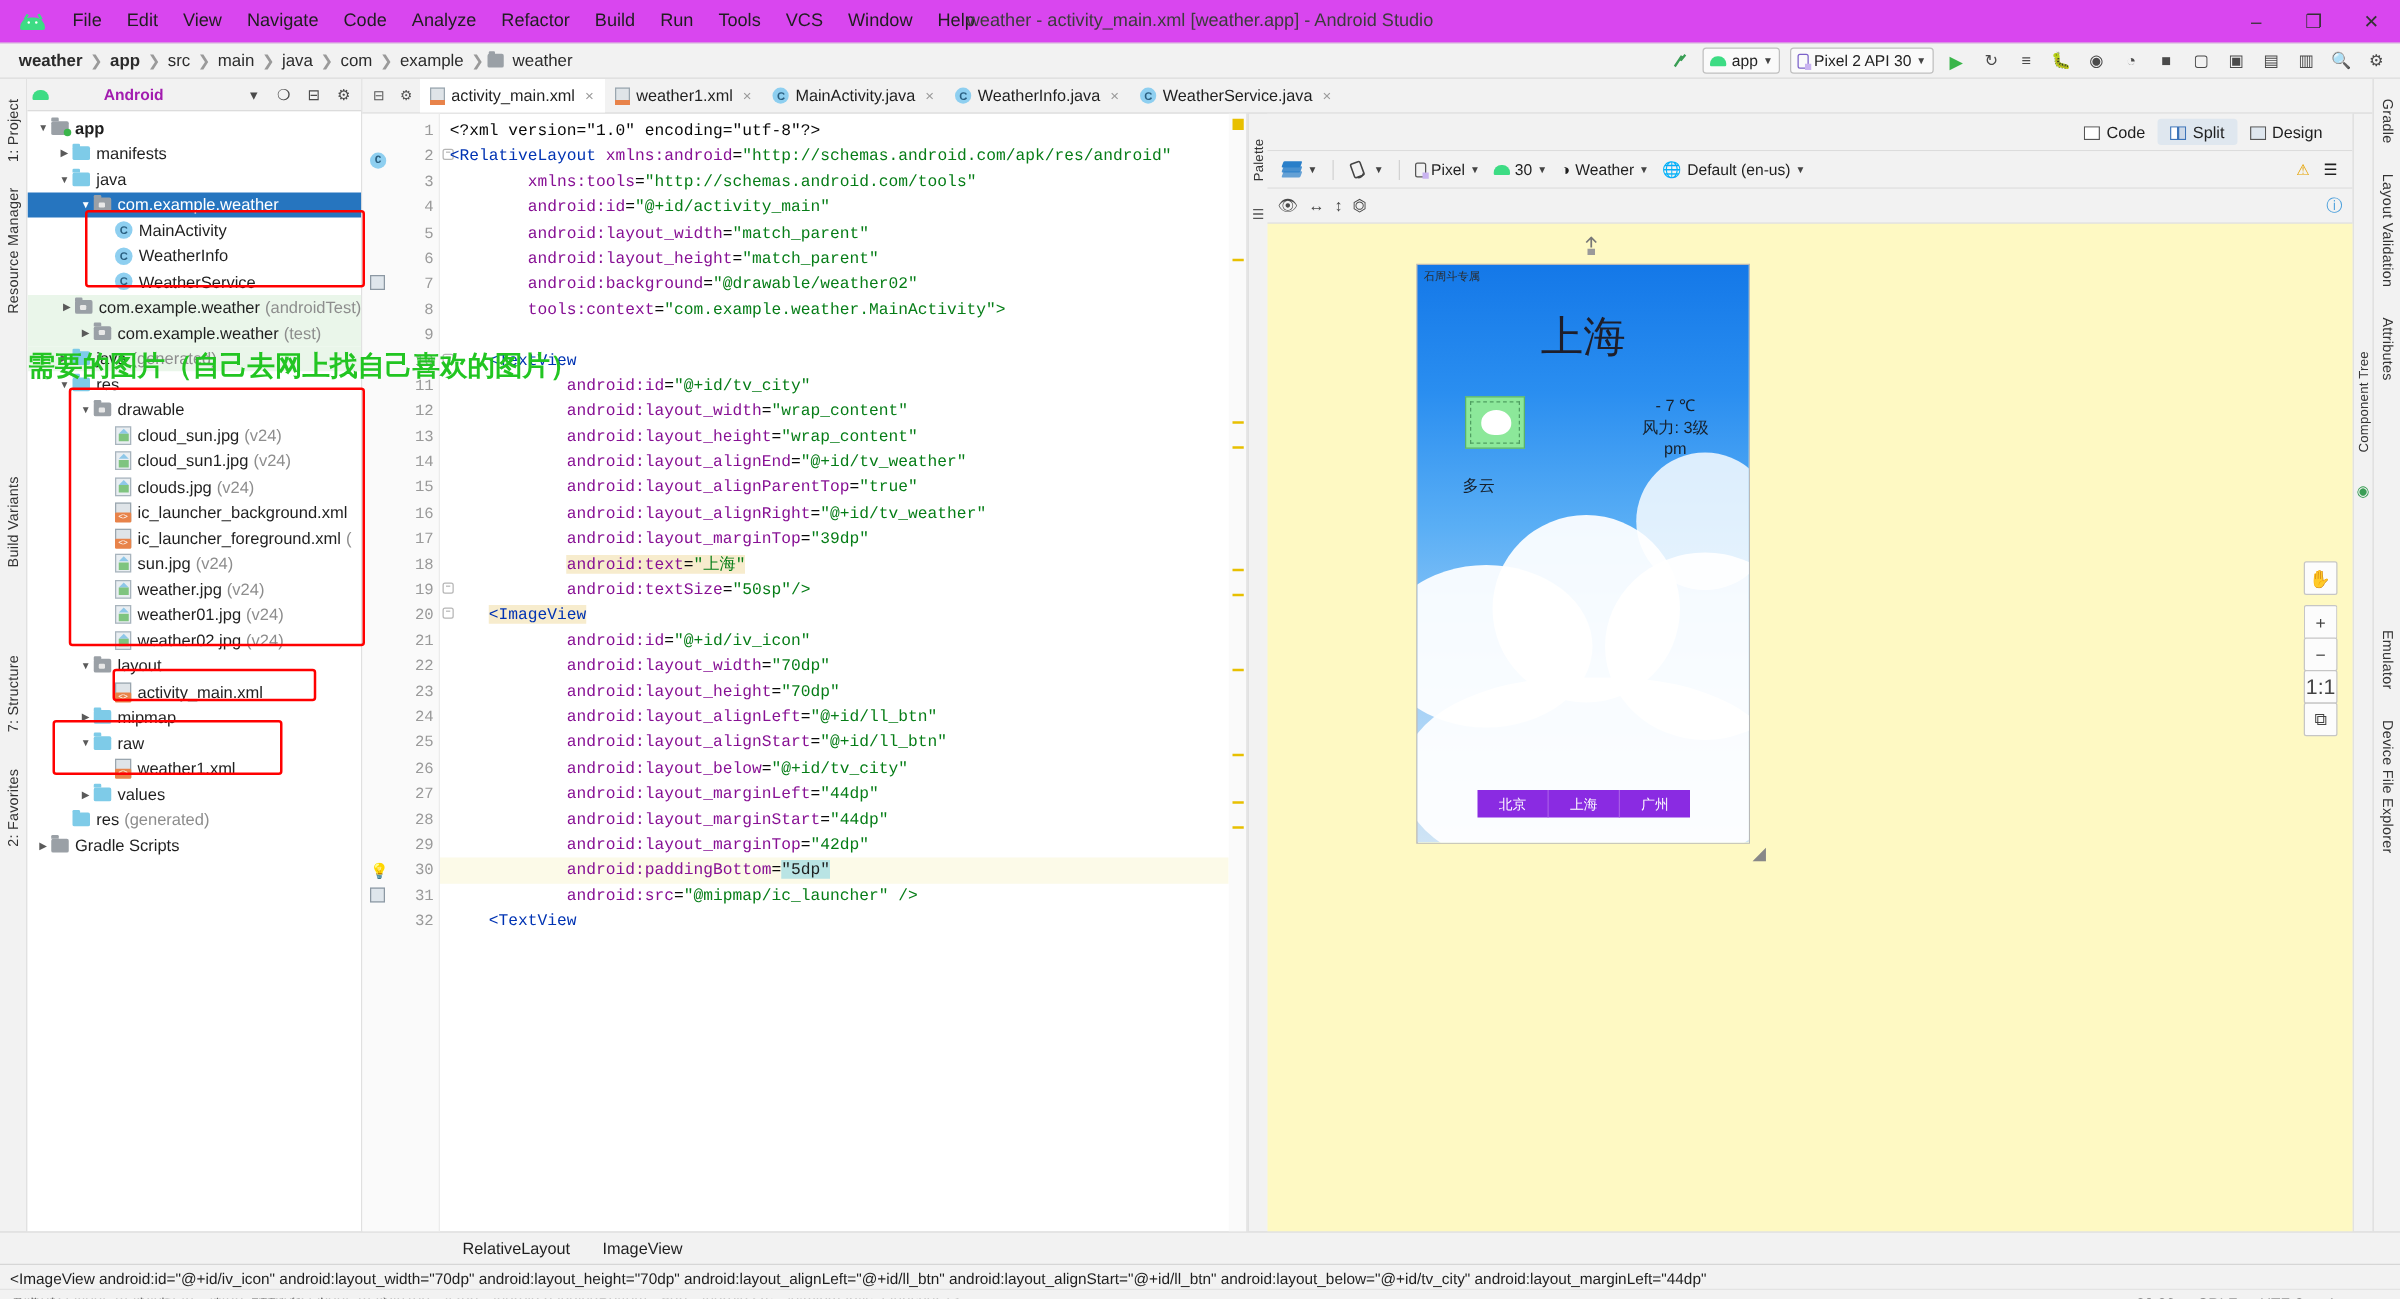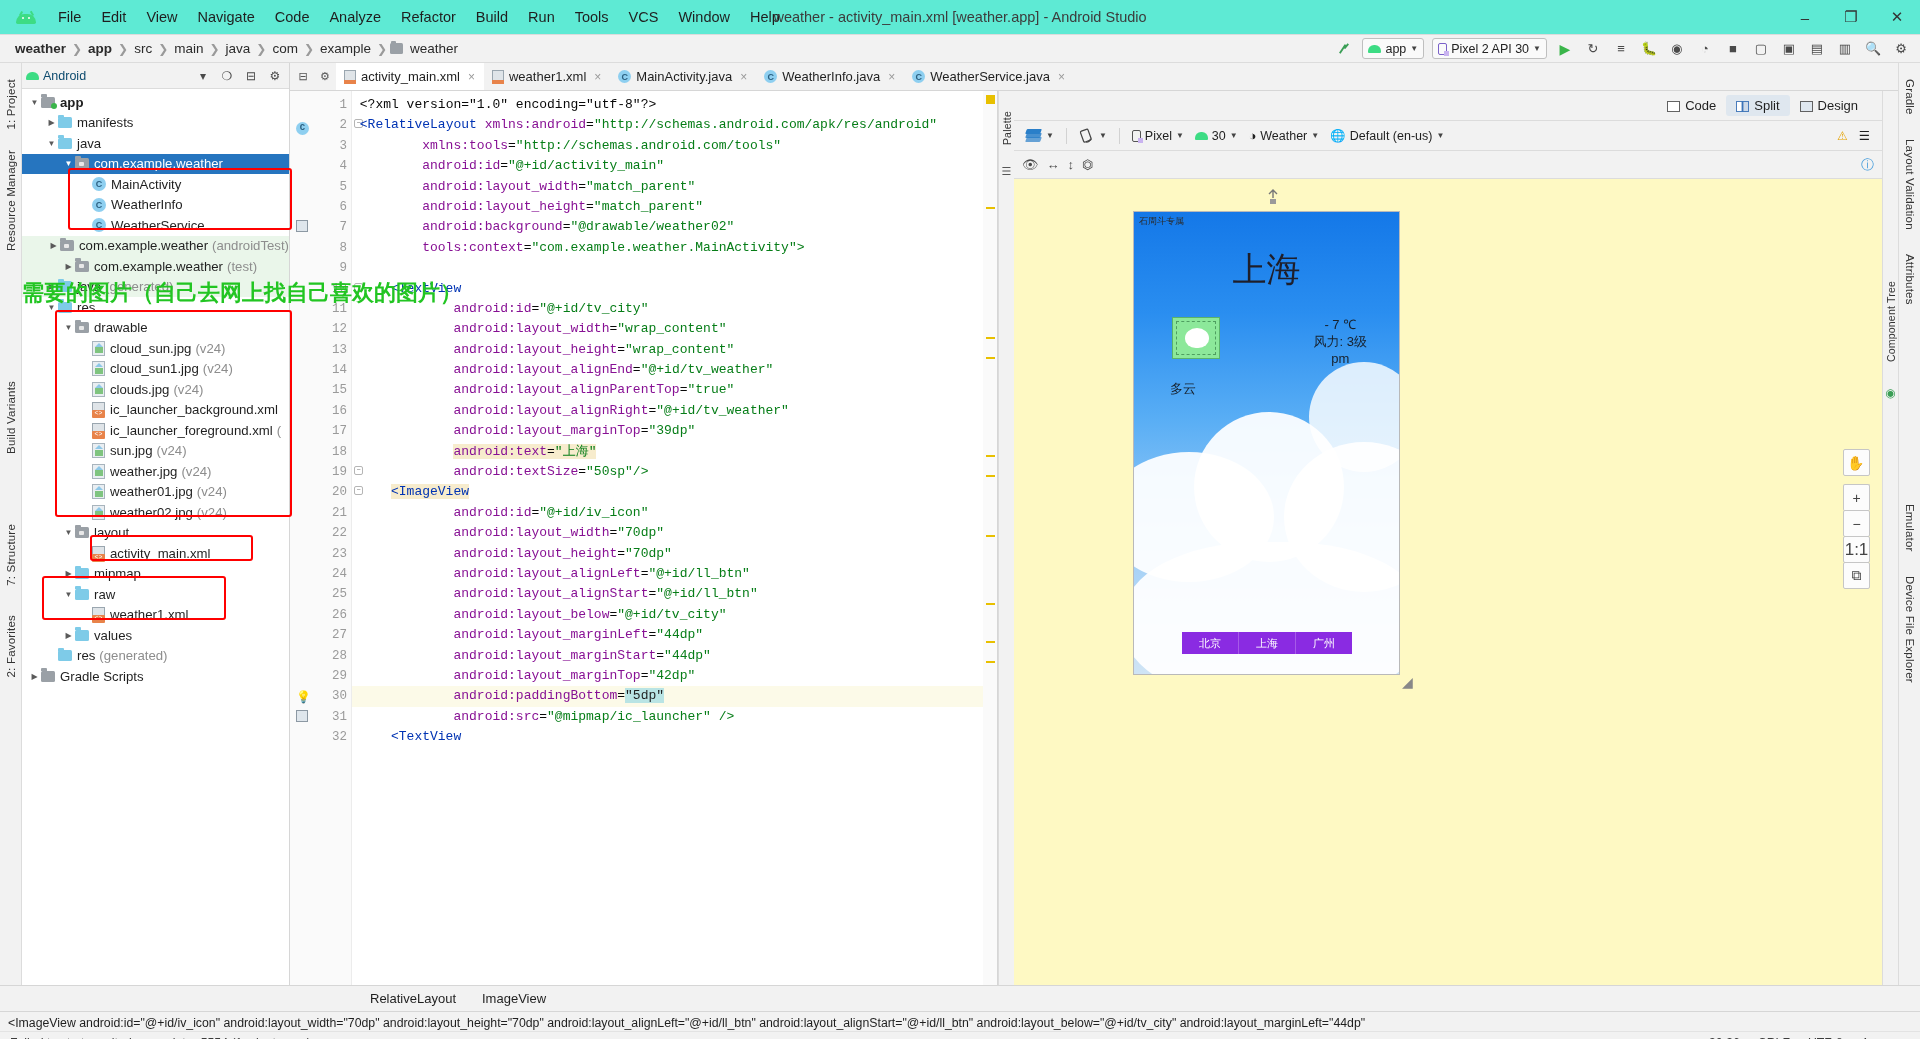--- a/index.html
+++ b/index.html
@@ -8,21 +8,21 @@
     width:1920px; height:1039px;
     font-family:"Liberation Sans", sans-serif;
     font-size:13px; color:#1f1f1f;
     background:#f2f2f2;
     overflow:hidden;
     position:relative;
   }
 
   
   #titlebar {
-    height:35px; background:#5eead4; border-bottom:1px solid #dcdcdc;
+    height:35px; background:#d946ef; border-bottom:1px solid #dcdcdc;
     display:flex; align-items:center; position:relative;
   }
   .droid {
     width:20px; height:13px; margin:0 12px 0 16px; position:relative;
   }
   .droid .body {
     position:absolute; left:0; top:3px; width:20px; height:10px;
     background:#3ddc84; border-radius:10px 10px 2px 2px;
   }
   .droid .e1,.droid .e2 { position:absolute; top:6px; width:2px;height:2px;background:#fff;border-radius:50%; }
@@ -79,21 +79,21 @@
     white-space:nowrap;
   }
   .rail-txt.rot180 { transform:rotate(180deg); }
 
   
   #project-panel { width:268px; background:#fff; border-right:1px solid #d6d6d6; display:flex; flex-direction:column; }
   #project-head {
     height:26px; background:#f2f2f2; border-bottom:1px solid #dcdcdc;
     display:flex; align-items:center; padding:0 4px; gap:4px; font-size:12.5px;
   }
-  #project-head .title { font-weight:normal; color:#0c4a6e; }
+  #project-head .title { font-weight:bold; color:#a21caf;margin-left:40px; }
   .ph-ico { width:20px;height:20px;display:flex;align-items:center;justify-content:center;color:#4a4a4a;font-size:12px; }
   #tree { flex:1; overflow:hidden; padding-top:3px; font-size:13.2px; position:relative; }
   .tnode { height:20.5px; display:flex; align-items:center; white-space:nowrap; position:relative; }
   .tnode.sel { background:#2675bf; color:#fff; }
   .tnode.green { background:#eaf6ea; }
   .arrow { width:13px; text-align:center; font-size:8px; color:#5a5a5a; flex:0 0 13px; }
   .tnode.sel .arrow { color:#fff; }
   .folder {
     width:14px;height:11px;background:#7ecbe8;border-radius:1.5px;margin-right:5px;flex:0 0 14px;position:relative;
   }

